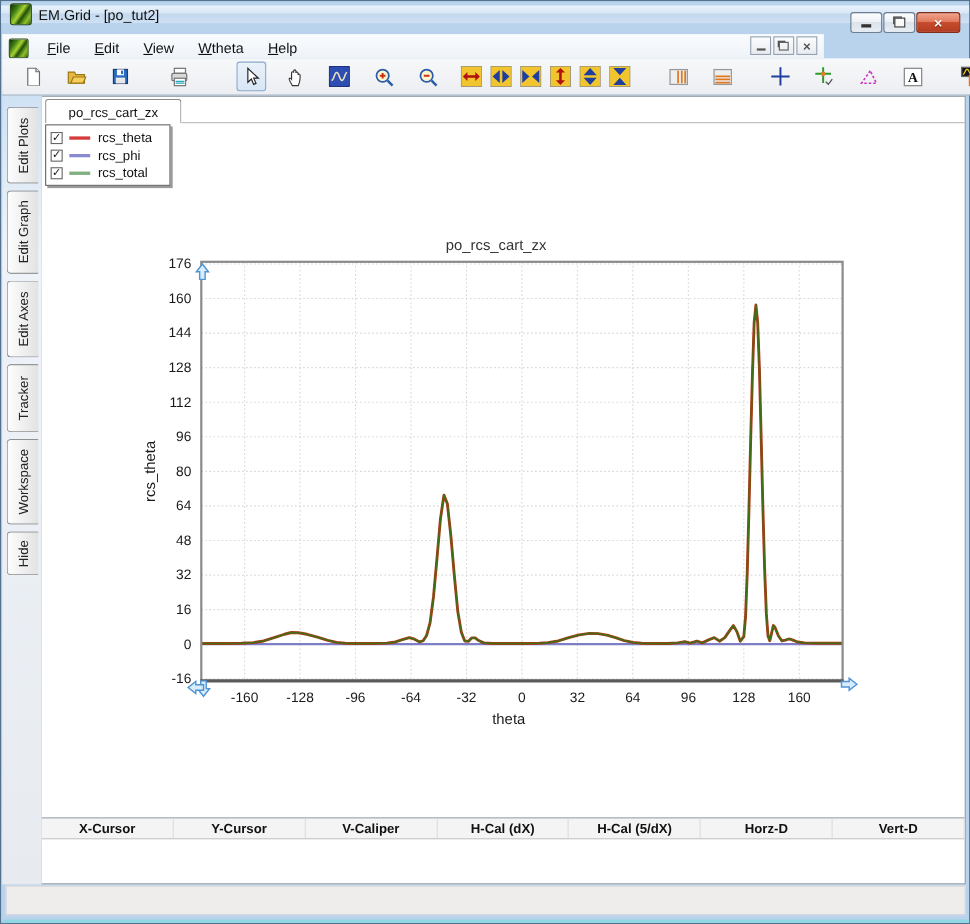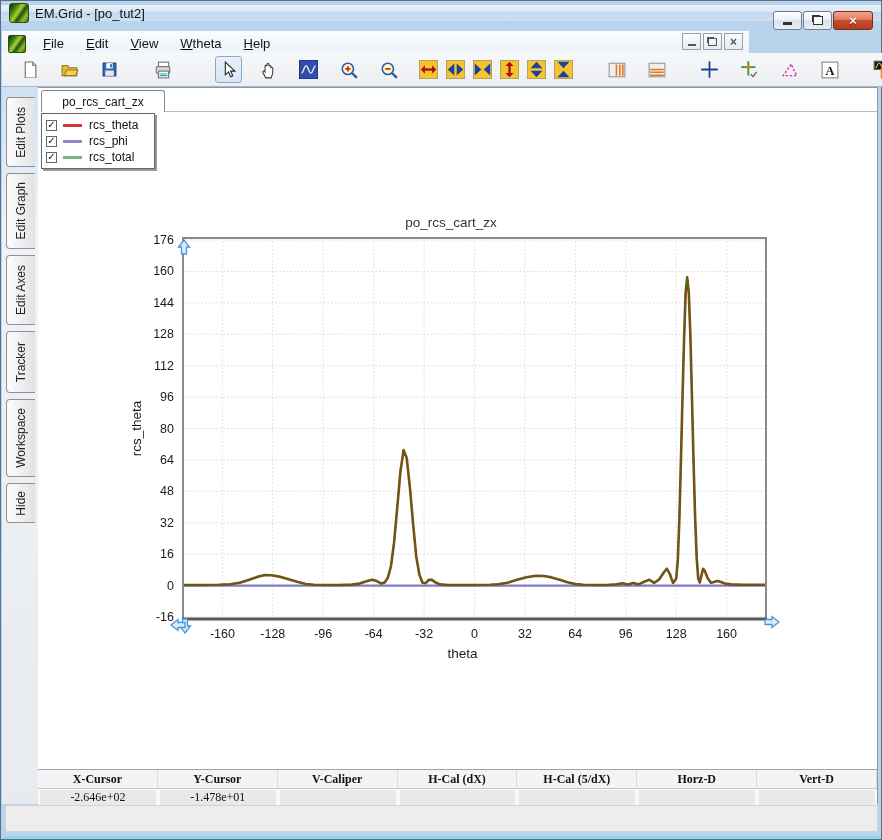--- a/index.html
+++ b/index.html
@@ -62,21 +62,21 @@
   .legswatch{width:19px;height:3px;margin-right:7px;}
   .leglabel{font-size:12px;color:#111;}
   
   .chart-title{position:absolute;left:160px;top:214px;width:580px;text-align:center;
     font-size:13.5px;color:#333;}
   .chart-svg{position:absolute;left:38px;top:88px;width:838px;height:676px;}
   .grid{stroke:#d8d8d8;stroke-width:1;stroke-dasharray:1.5 2.2;}
   .tick{font-size:12.5px;fill:#1a1a1a;font-family:"Liberation Sans",sans-serif;}
   .axis-label{font-size:13.5px;fill:#1a1a1a;font-family:"Liberation Sans",sans-serif;}
   
-  .ctable{position:absolute;left:37px;top:768px;width:839px;font-family:Liberation Serif, serif;}
+  .ctable{position:absolute;left:37px;top:742px;width:839px;}
   .crow{display:flex;}
   .chead{height:18px;background:#f4f4f4;border-top:1px solid #98a4b2;border-bottom:1px solid #c6c6c6;}
   .cvals{height:17px;background:#f9f9f9;border-bottom:1px solid #98a4b2;}
   .ccell{flex:1 1 0;display:flex;align-items:center;justify-content:center;font-size:12px;color:#111;}
   .chead .ccell{font-weight:bold;border-right:1px solid #ddd;}
   .cvals .ccell{background:#e9e9e9;margin:1px 2px;}
   
   .statusbar{position:absolute;left:4px;top:804px;width:873px;height:27px;background:#eeedec;
     border:1px solid #cfd4da;box-sizing:border-box;}
   .cyanline{position:absolute;left:2px;top:835px;width:878px;height:3px;background:#8fd8e4;}
@@ -411,26 +411,17 @@
   <div class="ctable">
     <div class="crow chead">
       <div class="ccell">X-Cursor</div>
       <div class="ccell">Y-Cursor</div>
       <div class="ccell">V-Caliper</div>
       <div class="ccell">H-Cal (dX)</div>
       <div class="ccell">H-Cal (5/dX)</div>
       <div class="ccell">Horz-D</div>
       <div class="ccell">Vert-D</div>
     </div>
-    <div class="crow cvals">
-      <div class="ccell">-2.646e+02</div>
-      <div class="ccell">-1.478e+01</div>
-      <div class="ccell"></div>
-      <div class="ccell"></div>
-      <div class="ccell"></div>
-      <div class="ccell"></div>
-      <div class="ccell"></div>
-    </div>
   </div>
 
   <div class="statusbar"></div>
   <div class="cyanline"></div>
 </div>
 
 </body></html>

